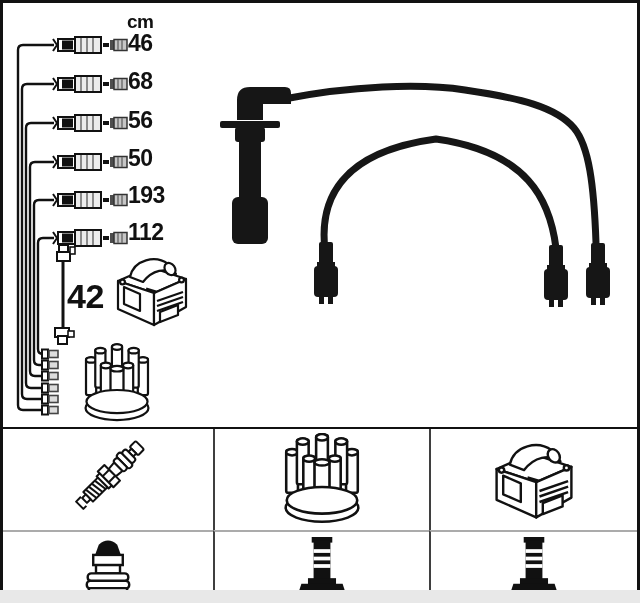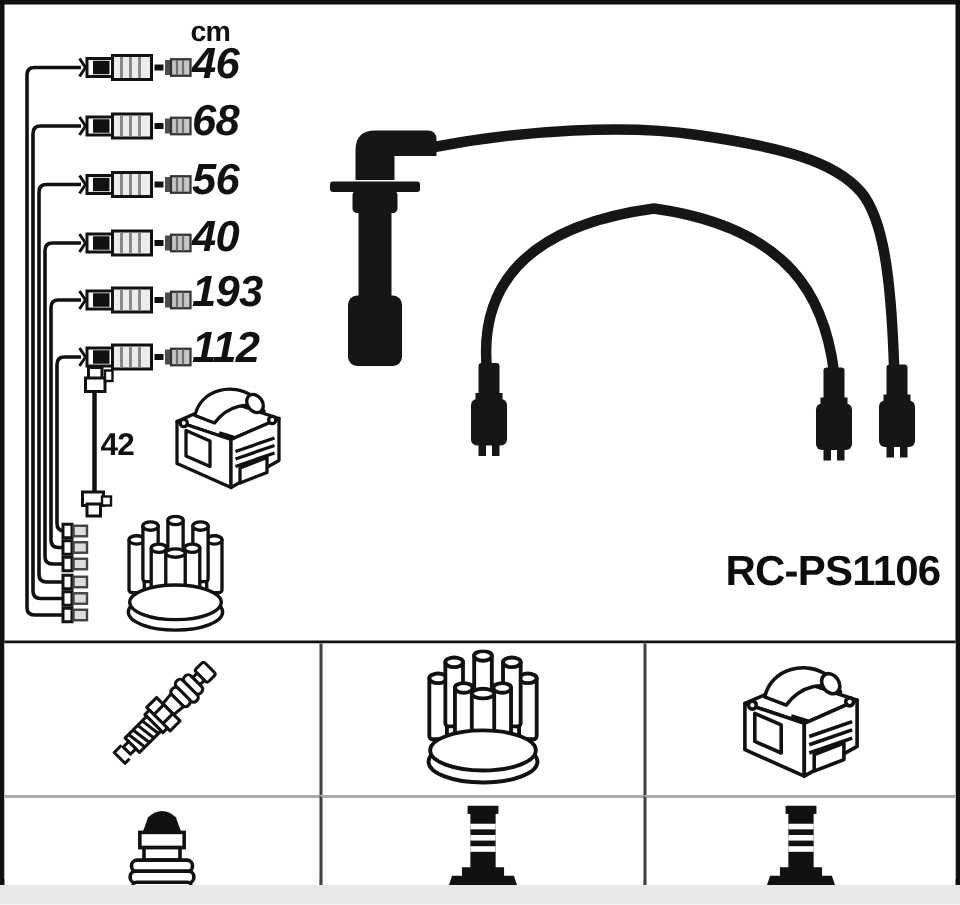--- a/index.html
+++ b/index.html
@@ -9,22 +9,22 @@
     box-sizing:border-box;
   }
   .frame{
     position:absolute;inset:0;box-sizing:border-box;
     border:3px solid #111;border-bottom-width:4px;background:#fff;
   }
   .top-section{position:relative;width:634px;height:424px;overflow:hidden;}
   .top-section svg.main{position:absolute;left:0;top:0;}
   .lbl{position:absolute;color:#111;font-weight:bold;white-space:nowrap;letter-spacing:-0.5px;}
   .unit{font-size:19px;}
-  .len{font-size:29px;line-height:29px;font-style:italic;}
-  .coil-len{font-size:21px;line-height:29px;}
+  .len{font-size:23px;line-height:29px;}
+  .coil-len{font-size:34px;line-height:29px;}
   .pn{position:absolute;right:10px;top:363px;text-align:right;color:#0d0d0d;}
   .pn .code{font-size:28px;line-height:30px;font-weight:bold;letter-spacing:-0.5px;}
   .pn .stock{font-size:18px;line-height:20px;font-weight:bold;margin-top:3px;letter-spacing:-0.3px;}
   .legend{
     width:634px;height:172px;border-top:2px solid #111;
     display:grid;grid-template-columns:210px 216px 208px;grid-template-rows:101px 69px;
   }
   .cell{box-sizing:border-box;position:relative;background:#fff;}
   .cell.c2,.cell.c3{border-left:2px solid #3f3f3f;}
   .cell.r2{border-top:2px solid #ababab;}
@@ -239,27 +239,26 @@
             <rect x="591" y="296" width="5" height="9"></rect>
             <rect x="600" y="296" width="5" height="9"></rect>
           </g>
         </g>
       </svg>
 
       <span class="lbl unit" style="left:124px;top:8px;">cm</span>
       <span class="lbl len" style="left:125px;top:26px;">46</span>
       <span class="lbl len" style="left:125px;top:64px;">68</span>
       <span class="lbl len" style="left:125px;top:103px;">56</span>
-      <span class="lbl len" style="left:125px;top:141px;">40</span>
+      <span class="lbl len" style="left:125px;top:141px;">50</span>
       <span class="lbl len" style="left:125px;top:178px;">193</span>
       <span class="lbl len" style="left:125px;top:215px;">112</span>
       <span class="lbl coil-len" style="left:64px;top:279px;">42</span>
 
       <div class="pn">
-        <div class="code">RC-PS1106</div>
       </div>
     </div>
 
     <div class="legend">
       <div class="cell r1 c1">
         <svg width="210" height="101" viewBox="0 0 210 101">
           <g transform="translate(105,48) rotate(45)">
             <use href="#sym-plug" x="-17" y="-51" width="34" height="102"></use>
           </g>
         </svg>

